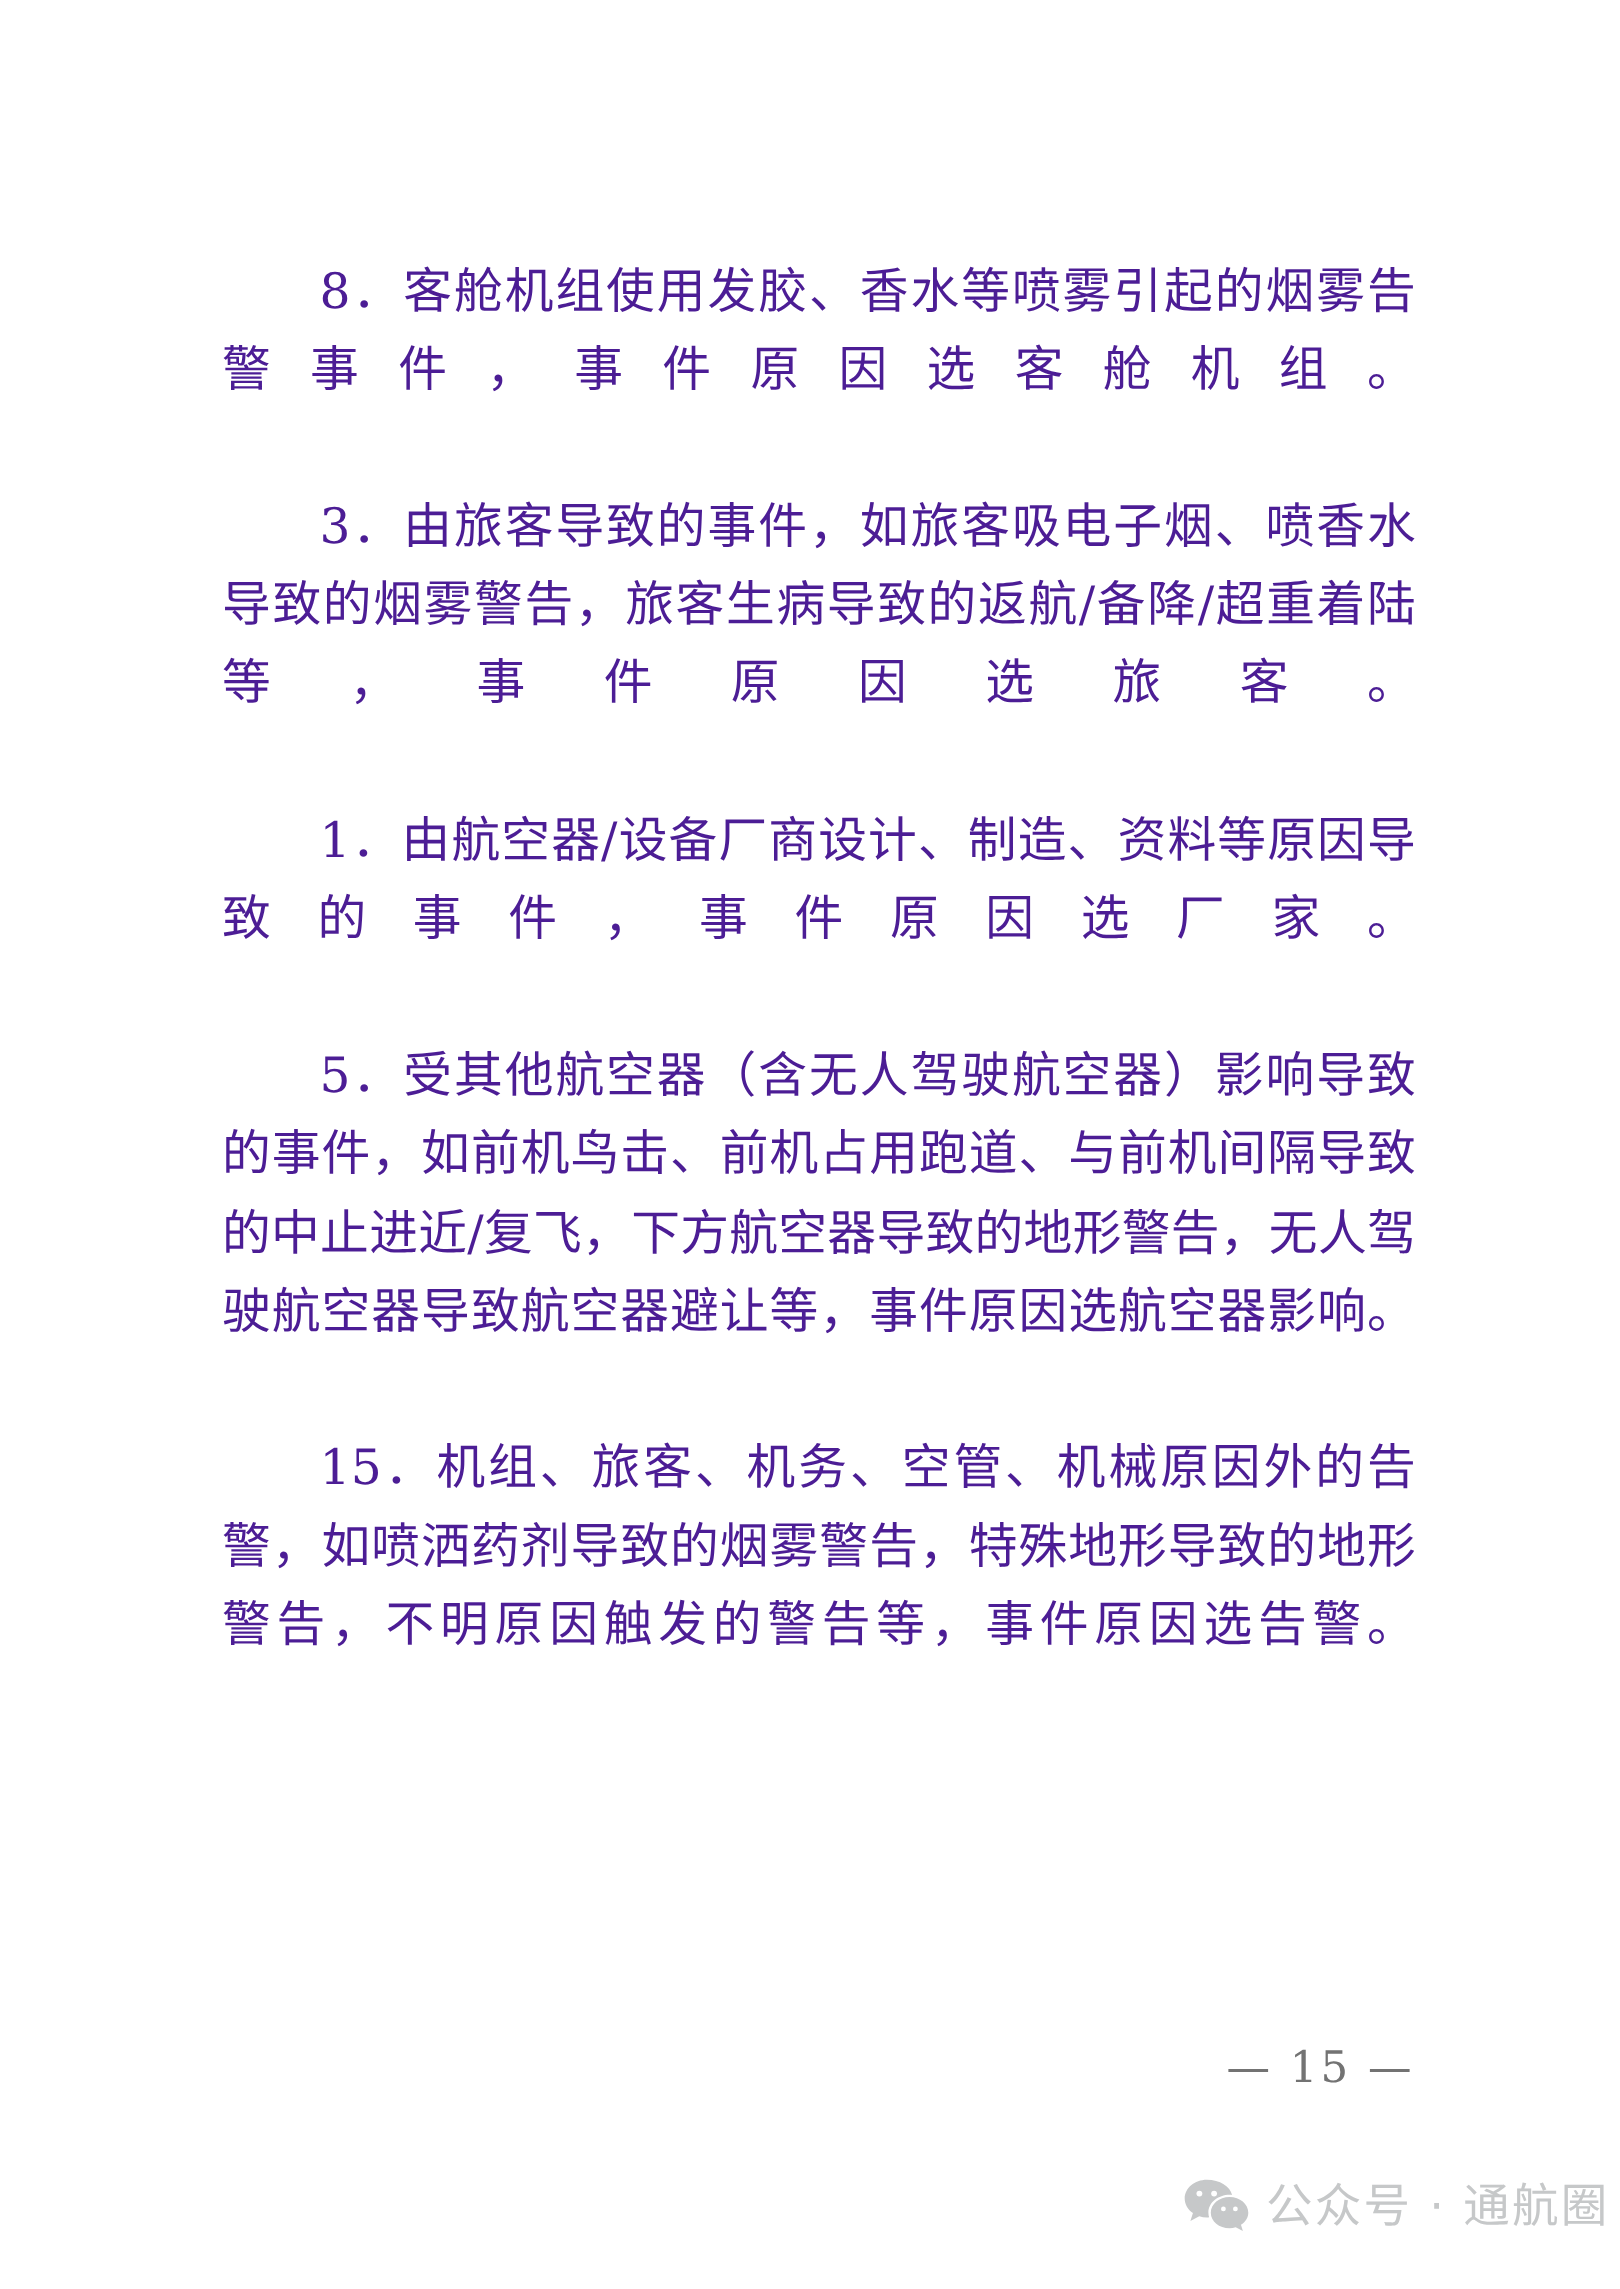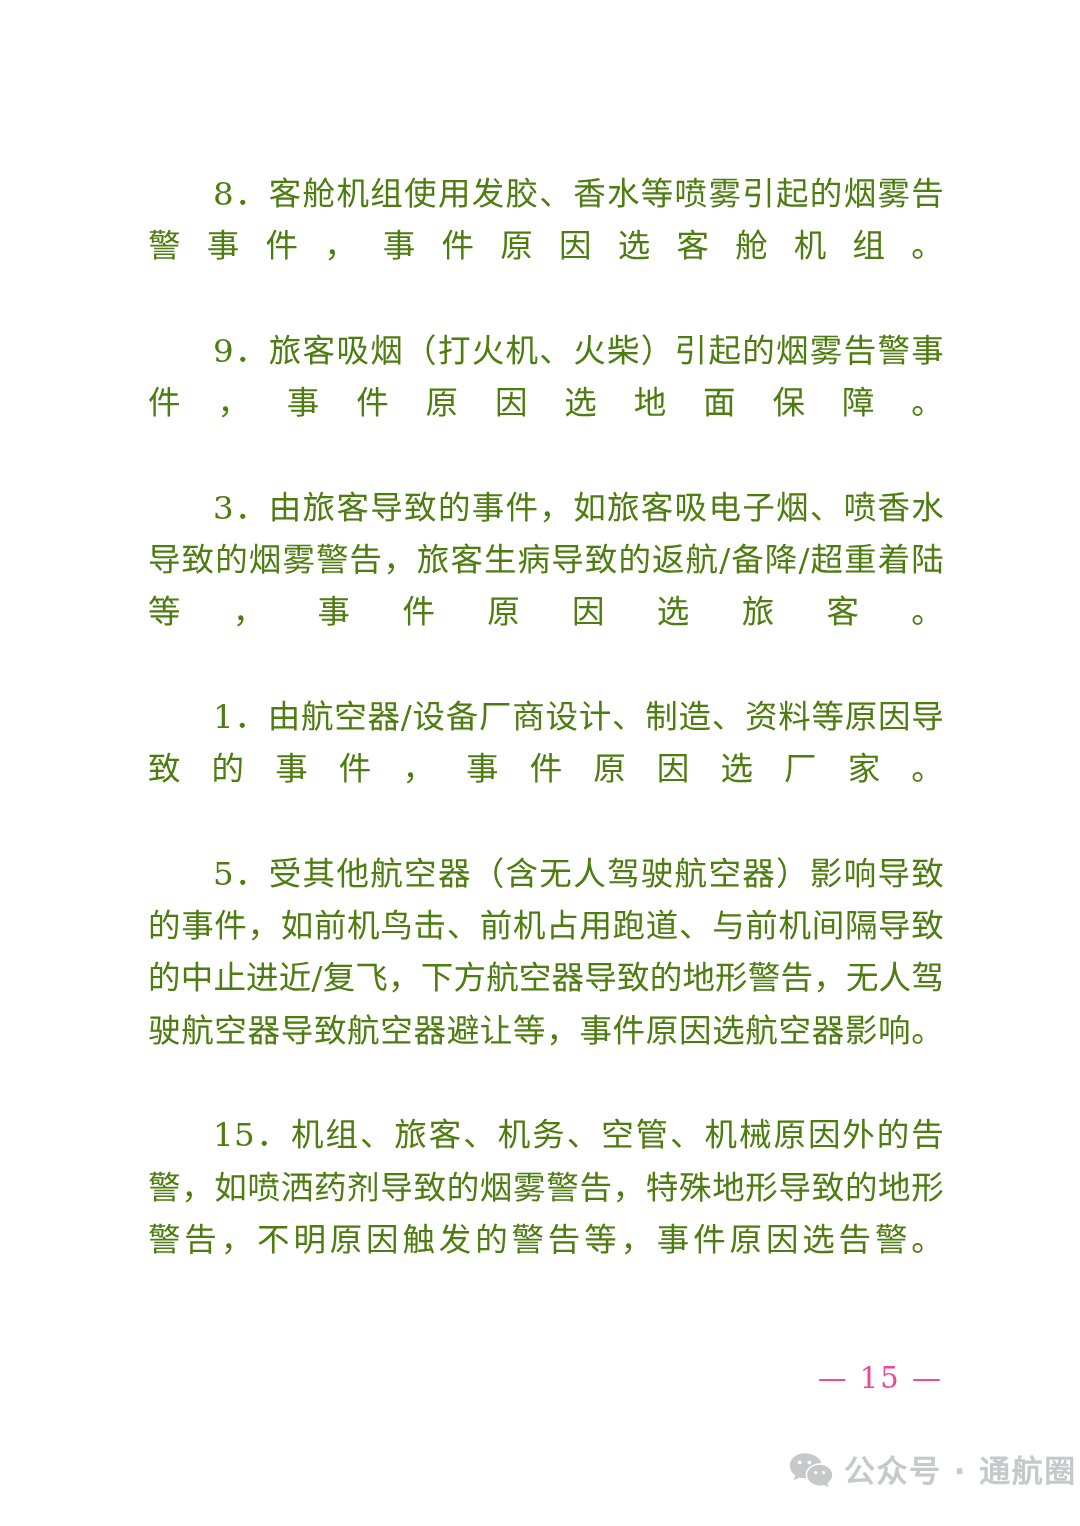--- a/index.html
+++ b/index.html
@@ -21,21 +21,21 @@
     position: absolute;
     left: 148px;
     top: 168px;
     width: 796px;
   }
   .para {
     margin: 0 0 0 0;
     text-indent: 2em;
     font-size: 32.5px;
     line-height: 52.3px;
-    color: #4d7c0f;
+    color: #4c1d95;
     text-align: justify;
     text-justify: inter-ideograph;
     letter-spacing: 0.2px;
     font-weight: 400;
     -webkit-font-smoothing: none;
   }
   
   .para::after {
     content: "";
     display: inline-block;
@@ -44,21 +44,21 @@
   .para {
     text-align-last: left;
   }
   
   #page-number {
     position: absolute;
     right: 137px;
     top: 1358px;
     font-size: 29px;
     line-height: 40px;
-    color: #ec4899;
+    color: #737373;
     letter-spacing: 2px;
     white-space: nowrap;
     font-family: "DejaVu Serif", "Liberation Serif", serif;
   }
   
   #watermark {
     position: absolute;
     left: 789px;
     top: 1452px;
     display: flex;
@@ -66,37 +66,36 @@
     gap: 11px;
     color: #c6c8c9;
     font-size: 31px;
     line-height: 31px;
     white-space: nowrap;
     font-family: "DejaVu Sans", "Liberation Sans", sans-serif;
     user-select: none;
   }
   #watermark .wm-text {
     letter-spacing: 1.5px;
-    font-weight: 700;
+    font-weight: 400;
   }
   .wechat-icon {
     display: block;
     width: 44px;
     height: 38px;
     flex: 0 0 auto;
   }
 </style>
 </head>
 <body>
 
 <div id="page">
 
   <div id="body-text">
     <p class="para">8．客舱机组使用发胶、香水等喷雾引起的烟雾告警事件，事件原因选客舱机组。</p>
-    <p class="para">9．旅客吸烟（打火机、火柴）引起的烟雾告警事件，事件原因选地面保障。</p>
     <p class="para">3．由旅客导致的事件，如旅客吸电子烟、喷香水导致的烟雾警告，旅客生病导致的返航/备降/超重着陆等，事件原因选旅客。</p>
     <p class="para">1．由航空器/设备厂商设计、制造、资料等原因导致的事件，事件原因选厂家。</p>
     <p class="para">5．受其他航空器（含无人驾驶航空器）影响导致的事件，如前机鸟击、前机占用跑道、与前机间隔导致的中止进近/复飞，下方航空器导致的地形警告，无人驾驶航空器导致航空器避让等，事件原因选航空器影响。</p>
     <p class="para">15．机组、旅客、机务、空管、机械原因外的告警，如喷洒药剂导致的烟雾警告，特殊地形导致的地形警告，不明原因触发的警告等，事件原因选告警。</p>
 
   </div>
 
   <div id="page-number">— 15 —</div>
 
   <div id="watermark">

